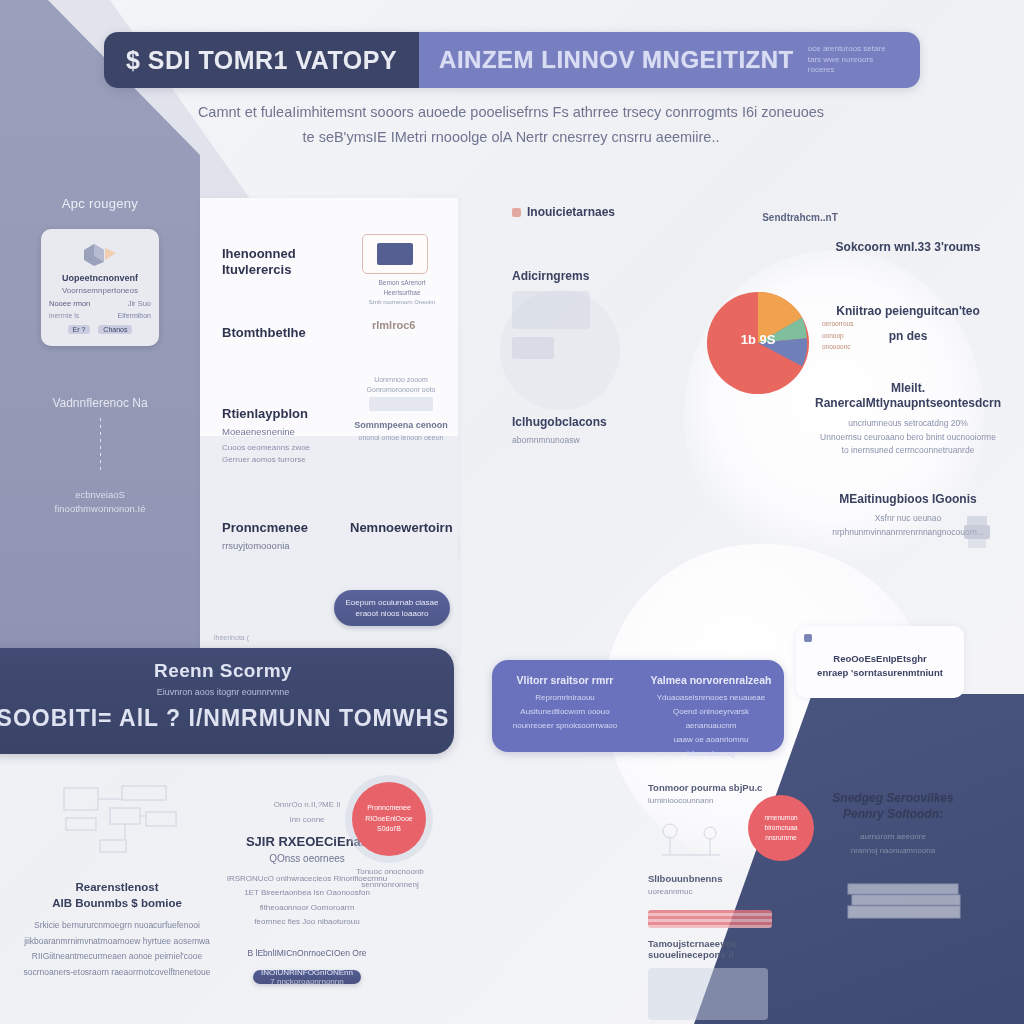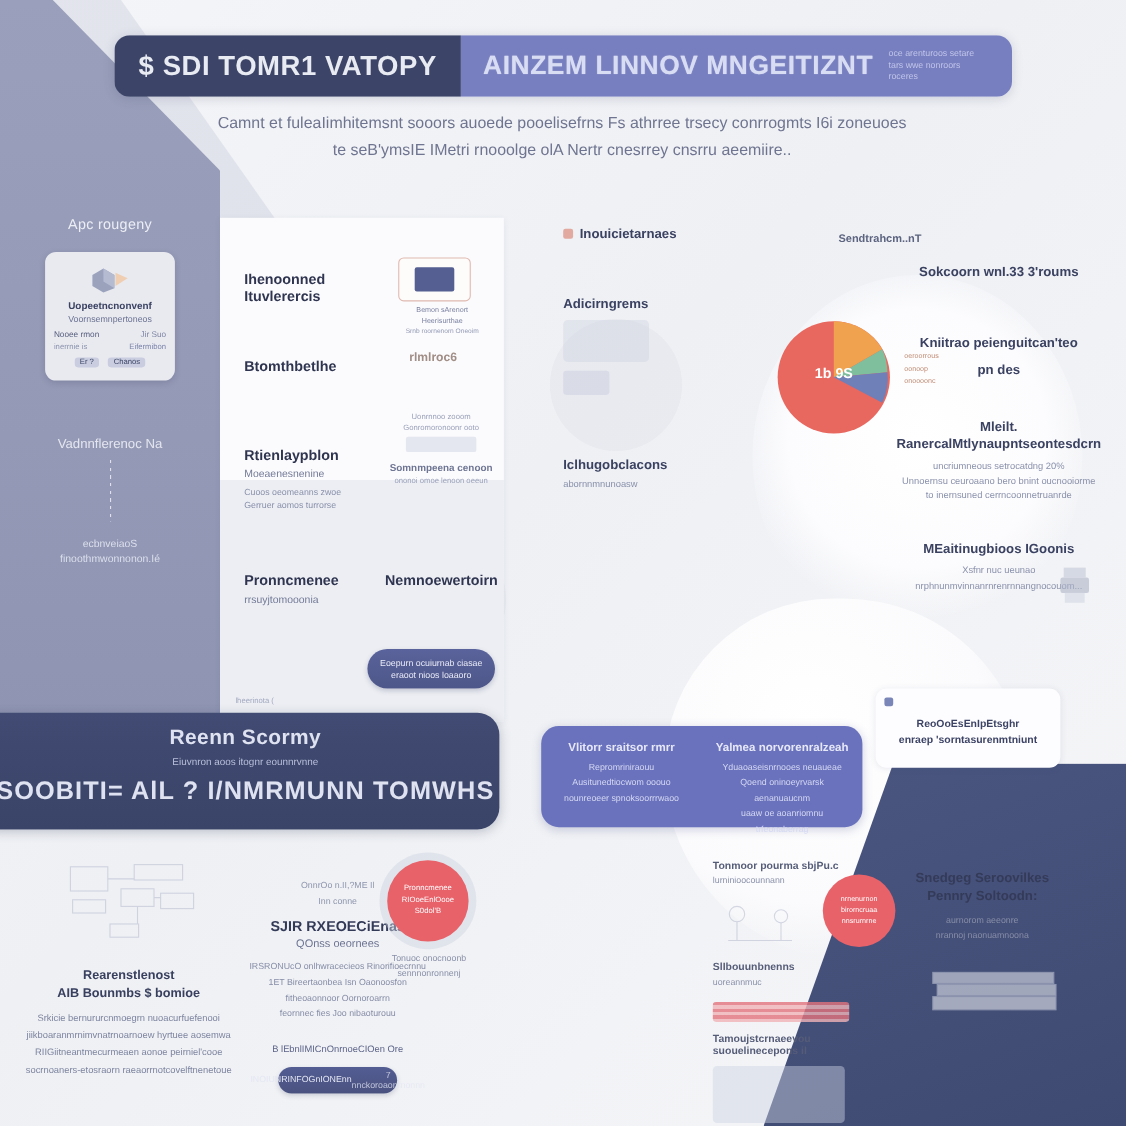--- a/index.html
+++ b/index.html
@@ -183,23 +183,23 @@
   .bl-p { font-size: 8.5px; color:#7d849f; margin-top: 7px; line-height:1.85; }
   .wire { position:absolute; left: 60px; top: 782px; width: 130px; height: 80px; opacity:.45; }
 
   .bm { position:absolute; left: 212px; top: 800px; width: 190px; text-align:center; }
   .bm-tag { font-size: 8px; color:#8f96ae; }
   .bm-h { font-size: 13px; font-weight:700; color:#333a58; margin-top: 10px; }
   .bm-s { font-size: 10px; color:#6d7492; margin-top: 4px; }
   .bm-p { font-size: 8px; color:#868da7; margin-top: 8px; line-height:1.8; }
   .bm-link { font-size: 8.5px; color:#5d6489; margin-top: 18px; }
   .bmbtn {
-    margin: 12px auto 0; width: 108px; height: 24px; border-radius: 15px;
+    margin: 12px auto 0; width: 108px; height: 14px; border-radius: 15px;
     background: linear-gradient(180deg,#545d93 0%,#49527f 100%);
-    color:#e4e7f4; font-size: 8px; display:flex; flex-direction:row;
+    color:#e4e7f4; font-size: 8px; display:flex; flex-direction:column;
     align-items:center; justify-content:center; border:none; cursor:pointer;
     box-shadow: 0 2px 5px rgba(60,69,104,.22);
   }
 
   .badge-circle {
     position:absolute; left: 352px; top: 782px; width: 74px; height: 74px;
     border-radius: 50%; background:#e8626a; color:#fff;
     display:flex; flex-direction:column; align-items:center; justify-content:center;
     font-size: 7px; line-height:1.5; text-align:center;
     box-shadow: 0 0 0 7px rgba(205,210,225,.45);
@@ -216,21 +216,21 @@
 
   .br { position:absolute; left: 648px; top: 782px; width: 140px; }
   .br-h { font-size: 9.5px; font-weight:700; color:#555c78; }
   .br-s { font-size: 8px; color:#8b92ab; margin-top:3px; }
   .br-block { margin-top: 14px; }
   .stripe { width: 124px; height: 18px; border-radius:3px;
     background: repeating-linear-gradient(180deg,#e2737c 0 3px,#f0b3b8 3px 6px); opacity:.8; }
   .ghostbox { width: 120px; height: 52px; background: rgba(205,210,226,.45); border-radius:4px; margin-top: 8px; }
 
   .bfar { position:absolute; left: 818px; top: 790px; width: 150px; text-align:center; }
-  .bfar-h { font-size: 12px; font-weight:700; color:#343b59; line-height:1.35; }
+  .bfar-h { font-size: 12px; font-weight:700; color:#343b59; line-height:1.35;font-style:italic; }
   .bfar-s { font-size: 8px; color:#868da7; margin-top: 8px; line-height:1.7; }
   .paper-stack { position:absolute; left: 846px; top: 880px; width: 120px; height: 46px; opacity:.55; }
 
   .callout {
     position:absolute; left: 796px; top: 626px; width: 168px; height: 72px;
     background:#fdfdff; border-radius: 10px; text-align:center; padding-top: 26px;
     box-shadow: 0 1px 6px rgba(60,69,104,.10);
   }
   .callout-h { font-size: 9.5px; font-weight:700; color:#3c4365; line-height:1.45; }
   .mini-tick { position:absolute; left: 8px; top: 8px; width:8px; height:8px; background:#7a86b8; border-radius:2px; }

